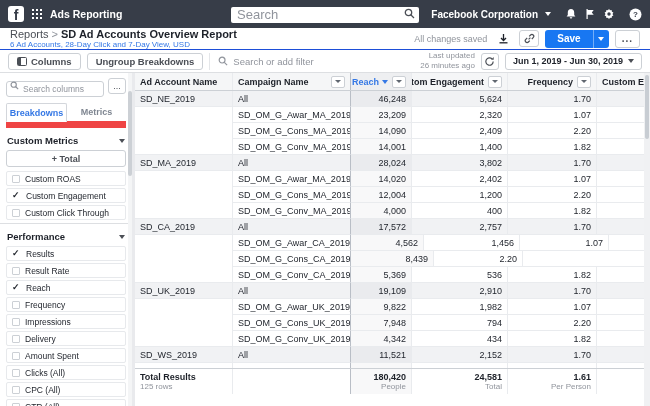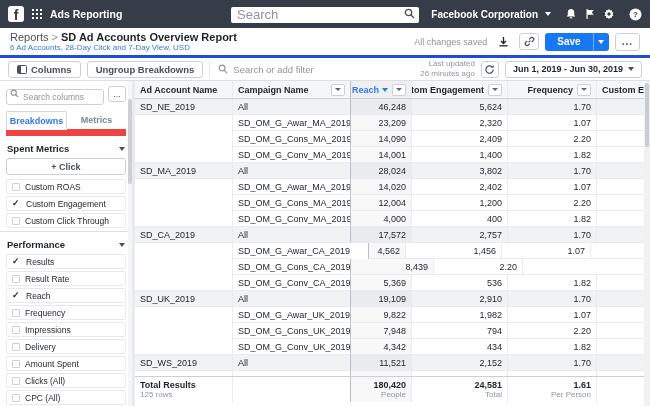--- a/index.html
+++ b/index.html
@@ -22,21 +22,21 @@
   .hdr-right { width: 200px; display: flex; align-items: center; justify-content: flex-end; gap: 7px; }
   .avatar { width: 15px; height: 15px; background: #1877f2; border-radius: 2px; color: #fff;
             font-weight: bold; font-size: 12px; line-height: 17px; text-align: center; overflow: hidden; }
   .acct-name { color: #fff; font-size: 10px; font-weight: bold; white-space: nowrap; }
   .vdiv { width: 1px; height: 16px; background: rgba(255,255,255,0.25); }
   .caret { width: 0; height: 0; border-left: 3.5px solid transparent; border-right: 3.5px solid transparent;
            border-top: 4px solid #fff; display: inline-block; }
   .hicon { display: flex; align-items: center; }
 
   
-  .report-bar { height: 30px; background: #fff; border-bottom: 3px solid #1d4ed8; display: flex;
+  .report-bar { height: 22px; background: #fff; border-bottom: 1px solid #1d4ed8; display: flex;
                 align-items: center; padding: 0 10px; justify-content: space-between; }
   .crumb-block { line-height: 1.05; padding-top: 1px; }
   .crumb-line { font-size: 11px; }
   .crumb-root { color: #4b4f56; }
   .crumb-sep { color: #90949c; margin: 0 3px; }
   .crumb-title { font-weight: bold; color: #1d2129; }
   .crumb-sub { font-size: 8px; color: #3578e5; margin-top: 1px; }
   .save-group { display: flex; align-items: center; gap: 6px; }
   .saved-txt { font-size: 9px; color: #90949c; }
   .iconbtn { height: 17px; min-width: 20px; display: flex; align-items: center; justify-content: center;
@@ -276,24 +276,24 @@
         </span>
       </div>
       <span class="sb-more">...</span>
     </div>
     <div class="sb-tabs" id="sb-tabs">
         <span class="sb-tab active">Breakdowns</span>
         <span class="sb-tab">Metrics</span>
       </div>
     <div id="sb-sections">
         <div class="sb-section-hdr">
-          <span class="sb-section-title">Spent Metrics</span>
+          <span class="sb-section-title">Custom Metrics</span>
           <span class="caret scaret"></span>
         </div>
-        <div class="create-btn">+ Click</div>
+        <div class="create-btn">+ Total</div>
         <div class="sb-item">
           <span class="cbox"></span>
           <span>Custom ROAS</span>
         </div>
         <div class="sb-item">
           <span class="cmark">✓</span>
           <span>Custom Engagement</span>
         </div>
         <div class="sb-item">
           <span class="cbox"></span>
@@ -468,21 +468,21 @@
           <div class="td c-account" style="width: 98px;">SD_CA_2019</div>
           <div class="td" style="width: 117px;">All</div>
           <div class="td c-reach num" style="width: 62px;">17,572</div>
           <div class="td c-eng num" style="width: 96px;">2,757</div>
           <div class="td c-freq num" style="width: 89px;">1.70</div>
           <div class="td" style="flex: 1 1 auto;"></div>
         </div>
         <div class="trow">
           <div class="td c-account sub-merged" style="width: 98px;"></div>
           <div class="td" style="width: 117px;">SD_OM_G_Awar_CA_2019_Q2</div>
-          <div class="td c-reach num" style="width: 38px; margin-left: 18px;">4,562</div>
+          <div class="td c-reach num" style="width: 74px;">4,562</div>
           <div class="td c-eng num" style="width: 96px;">1,456</div>
           <div class="td c-freq num" style="width: 89px;">1.07</div>
           <div class="td" style="flex: 1 1 auto;"></div>
         </div>
         <div class="trow">
           <div class="td c-account sub-merged" style="width: 98px;"></div>
           <div class="td" style="width: 117px;">SD_OM_G_Cons_CA_2019_Q2</div>
           <div class="td c-reach num" style="width: 84px;">8,439</div>
           <div class="td c-freq num" style="width: 89px;">2.20</div>
           <div class="td" style="flex: 1 1 auto;"></div>

